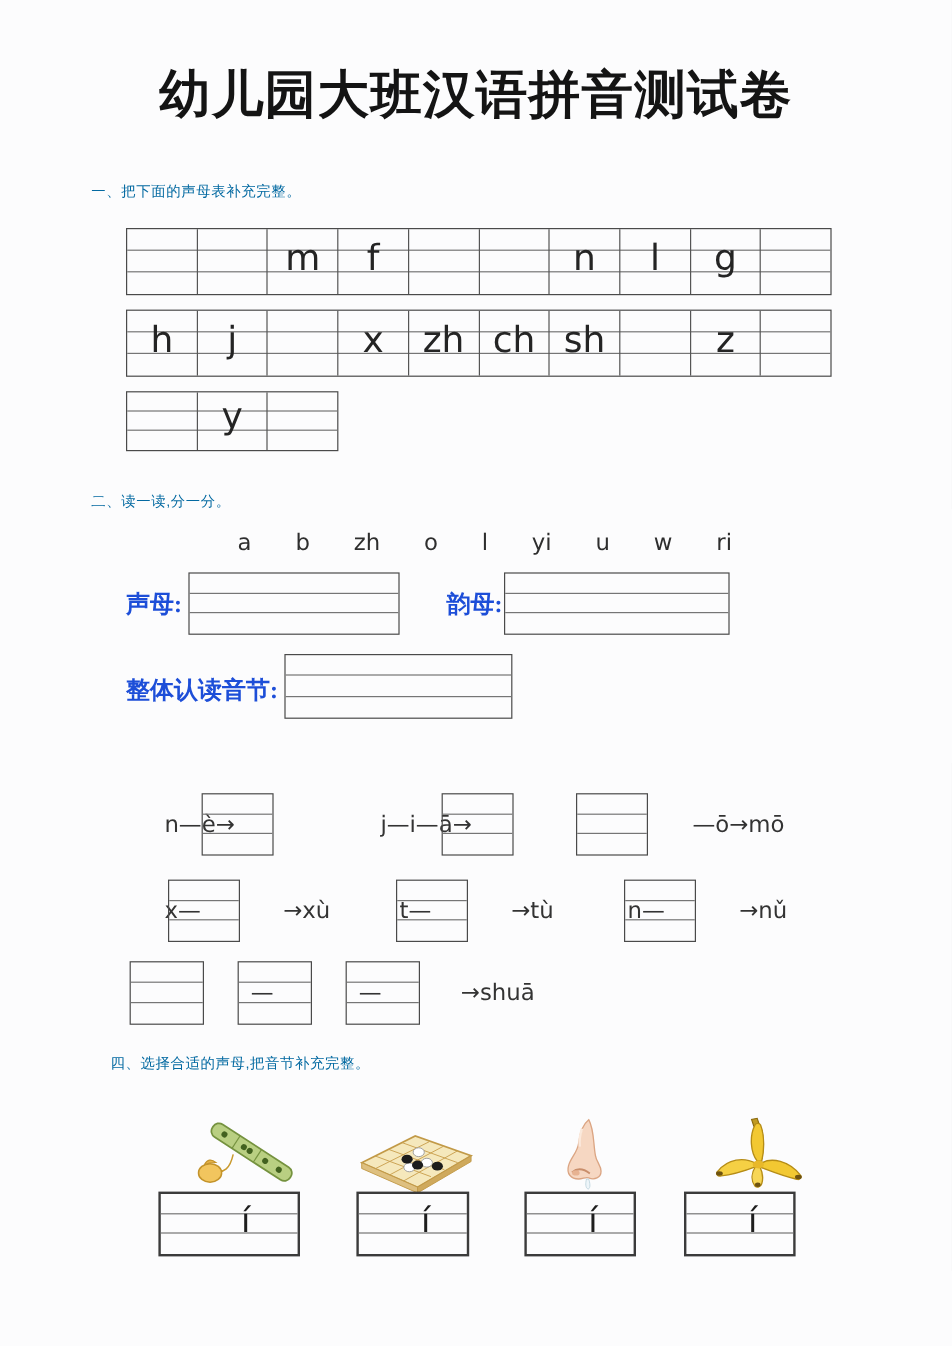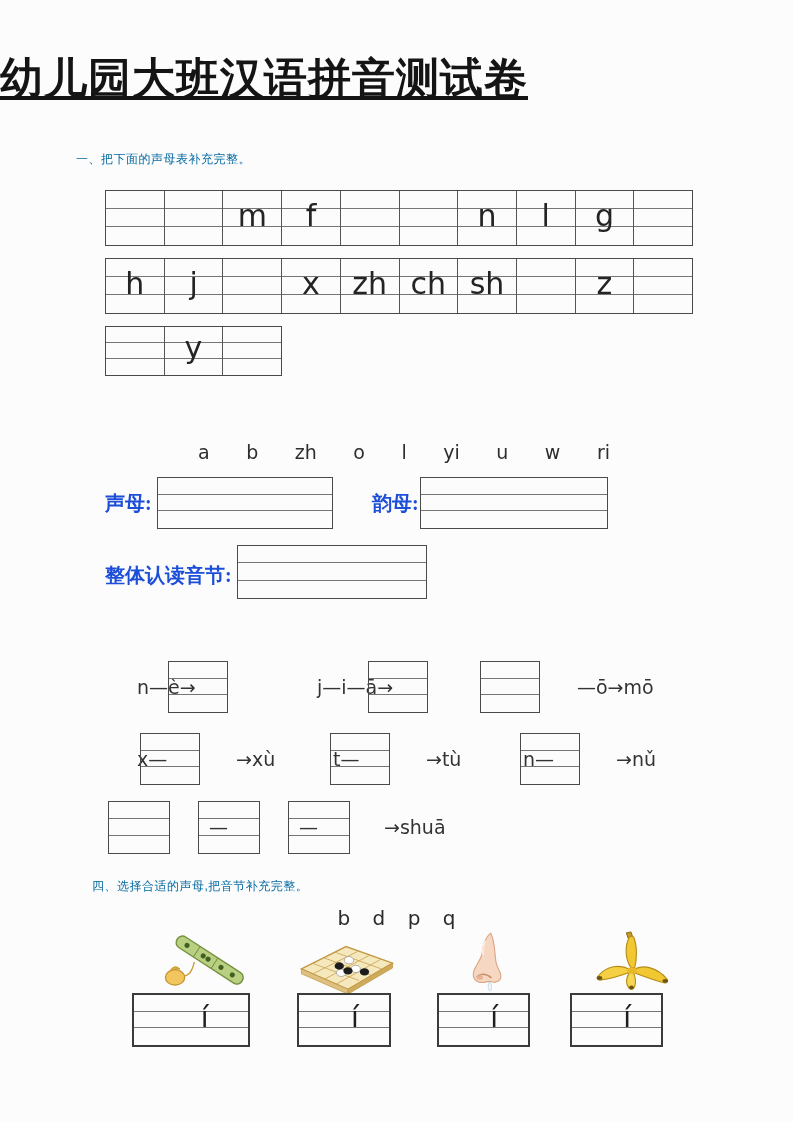--- a/index.html
+++ b/index.html
@@ -1,22 +1,22 @@
 <!DOCTYPE html>
 <html><head>
 <meta charset="utf-8">
 <style>
   * { margin:0; padding:0; box-sizing:border-box; }
   html,body { width:793px; height:1122px; }
   body { background:#eef0f1; }
   .sheet { position:relative; width:793px; height:1122px; background:#fcfcfd; overflow:hidden;
            font-family:"DejaVu Sans", sans-serif; }
-  .title { position:absolute; top:50px; left:0; width:100%; 
+  .title { position:absolute; top:50px; left:0; width:100%; text-align:center;
            font-family:"Liberation Serif", serif; font-weight:700; font-size:43px;
-           letter-spacing:1px; color:#141414;text-decoration:underline; }
+           letter-spacing:1px; color:#141414; }
   .sec-heading { position:absolute; font-family:"Liberation Sans", sans-serif;
            font-weight:400; font-size:12px; color:#0369a1; letter-spacing:.5px; }
   
   .fourline { position:absolute; border:1.5px solid #4a4a4a; background:transparent; }
   .fourline .ln { position:absolute; left:0; right:0; height:0; border-top:1px solid #757575; font-style:normal; }
   .fourline .ln1 { top:calc(33.3% - 1px); }
   .fourline .ln2 { top:calc(66.6% - 1px); }
   .bold-border { border-width:2px; border-color:#3b3b3b; }
   
   .pin-table { display:flex; }
@@ -127,20 +127,21 @@
         <span class="pin-letter"></span>
       </div>
     <div class="pin-cell">
         <span class="pin-letter">y</span>
       </div>
     <div class="pin-cell">
         <span class="pin-letter"></span>
       </div>
   </div>
 
+  <div class="sec-heading" style="left:76px;top:410px">二、读一读,分一分。</div>
 
   <div class="letters-row" style="left:198px;top:441px;width:412px">
     <span>a</span>
     <span>b</span>
     <span>zh</span>
     <span>o</span>
     <span>l</span>
     <span>yi</span>
     <span>u</span>
     <span>w</span>
@@ -213,21 +214,20 @@
       <i class="ln ln2"></i>
   </div>
   <span class="pinyin" style="left:267px;top:816px">—</span>
   <div class="fourline" style="left:288px;top:801px;width:62px;height:53px">
     <i class="ln ln1"></i>
       <i class="ln ln2"></i>
   </div>
   <span class="pinyin" style="left:352px;top:816px">→shuā</span>
 
   <div class="sec-heading" style="left:92px;top:878px">四、选择合适的声母,把音节补充完整。</div>
-  <div class="options" style="top:906px">b d p q</div>
 
   <div class="pic" style="left:150px;top:927px;width:106px;height:70px">
     <svg viewBox="0 0 110 72">
       <g transform="rotate(33 32 14)">
         <rect x="28" y="8" width="80" height="13" rx="6" fill="#b9cf82" stroke="#75923f" stroke-width="1.5"></rect>
         <line x1="52" y1="8" x2="52" y2="21" stroke="#75923f" stroke-width="1"></line>
         <line x1="74" y1="8" x2="74" y2="21" stroke="#75923f" stroke-width="1"></line>
         <circle cx="40" cy="14.5" r="2.6" fill="#42611f"></circle>
         <circle cx="60" cy="14.5" r="2.6" fill="#42611f"></circle>
         <circle cx="66" cy="14.5" r="2.6" fill="#42611f"></circle>

